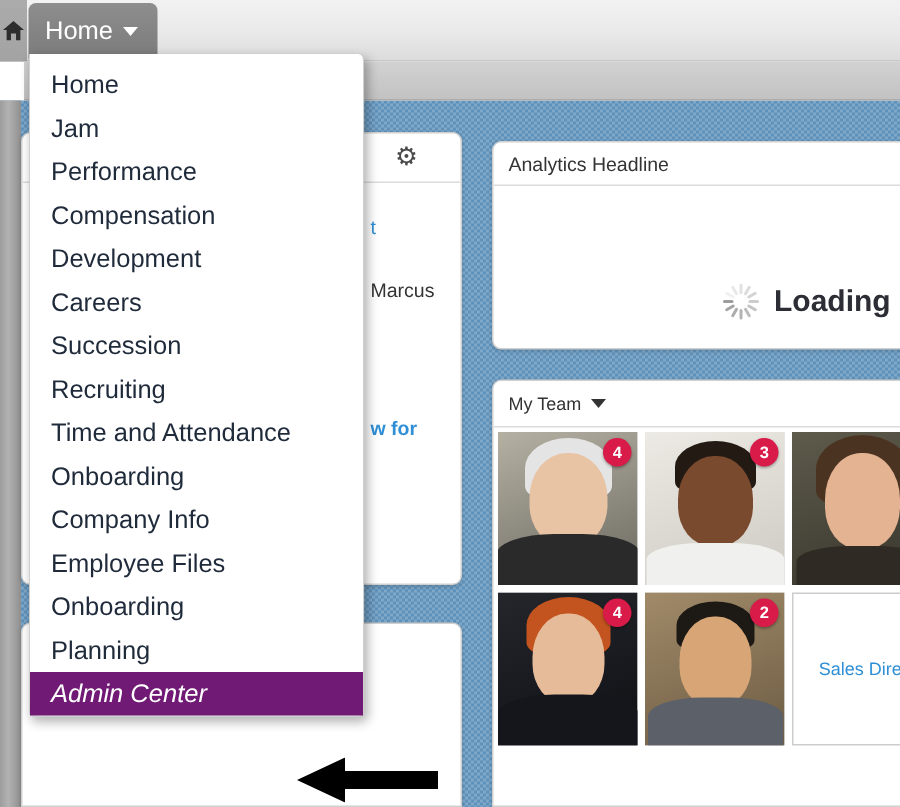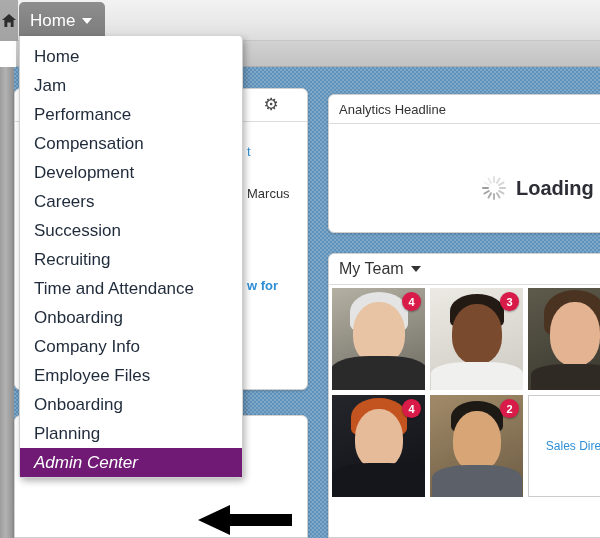--- a/index.html
+++ b/index.html
@@ -182,21 +182,21 @@
     font-size: 13px;
     color: #333333;
   }
   .analytics-body {
     position: relative;
     height: 110px;
   }
   .loading-row {
     position: absolute;
     left: 152px;
-    top: 51px;
+    top: 64px;
     display: flex;
     align-items: center;
   }
   .spinner {
     position: relative;
     width: 26px;
     height: 26px;
     flex: 0 0 26px;
   }
   .spinner i {
@@ -232,21 +232,21 @@
     overflow: hidden;
   }
   .team-header {
     height: 30px;
     border-bottom: 1px solid #dcdcdc;
     display: flex;
     align-items: center;
     padding-left: 10px;
   }
   .team-header .title {
-    font-size: 16px;
+    font-size: 12px;
     color: #333333;
   }
   .team-header .caret {
     margin-left: 7px;
     display: inline-block;
     width: 0; height: 0;
     border-left: 5px solid transparent;
     border-right: 5px solid transparent;
     border-top: 6px solid #333333;
   }

